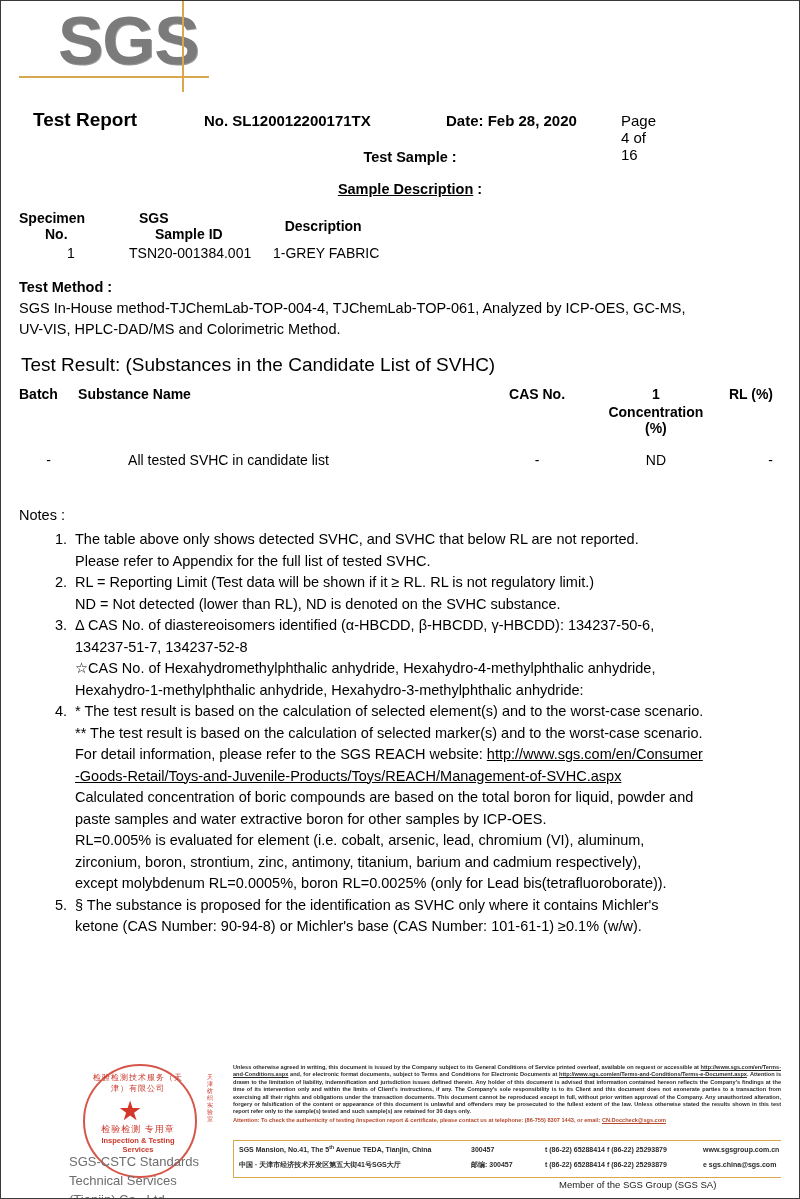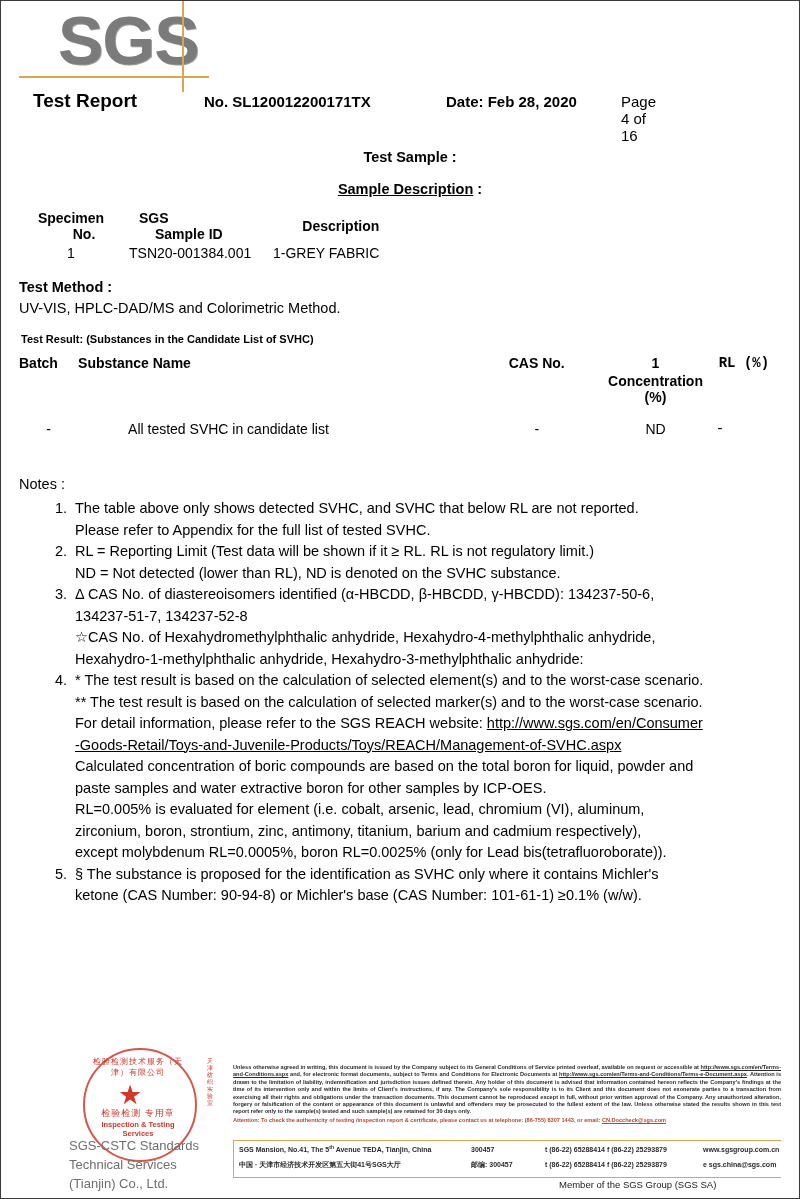--- a/index.html
+++ b/index.html
@@ -47,21 +47,21 @@
   .rule-v {
     position: absolute;
     left: 181px; top: 0px;
     width: 2px; height: 91px;
     background: #d9a84e;
   }
 
   
   .title-row {
     position: absolute;
-    left: 0; top: 89px;
+    left: 0; top: 108px;
     width: 652px;
     height: 30px;
   }
   .title-row .doc-title {
     position: absolute;
     left: 32px; top: 0;
     font-size: 19px;
     font-weight: bold;
   }
   .title-row .report-no {
@@ -106,64 +106,64 @@
     margin-top: 13px;
     border-collapse: collapse;
     font-size: 14px;
   }
   .sample-table th {
     font-weight: bold;
     text-align: left;
     padding: 0 0 1px 0;
     white-space: pre;
   }
-  .sample-table th.c-spec { width: 104px; text-align: center; }
+  .sample-table th.c-spec { width: 104px; }
   .sample-table th.c-sid  { width: 128px; text-align: left; padding-left: 16px;}
-  .sample-table th.c-desc { text-align: right; }
+  .sample-table th.c-desc { text-align: center; }
   .sample-table td {
     padding: 2px 0 0 0;
     white-space: nowrap;
   }
   .sample-table td.v-spec { text-align: center; width: 104px; }
   .sample-table td.v-sid  { text-align: left; padding-left: 6px; }
   .sample-table td.v-desc { text-align: left; padding-left: 6px;}
   .hdr2 { display: block; padding-left: 26px; }
   .hdr2b { display: block; padding-left: 16px; }
 
   
   .method-block {
     margin: 16px 0 0 18px;
     font-size: 14.5px;
     line-height: 21px;
   }
   .method-block .ttl { font-weight: bold; }
 
   .result-title {
     margin: 14px 0 0 20px;
-    font-size: 11px;
-    font-weight: bold;
+    font-size: 19px;
+    font-weight: normal;
   }
 
   
   .result-table {
     margin: 10px 0 0 18px;
     width: 760px;
     border-collapse: collapse;
     font-size: 14px;
   }
   .result-table th {
     font-weight: bold;
     padding: 0;
     vertical-align: top;
   }
   .rt-batch { width: 60px; text-align: left; }
   .rt-name  { width: 390px; text-align: left; margin-left: 24px; }
   .rt-cas   { width: 130px; text-align: center; }
   .rt-conc  { width: 120px; text-align: center; }
-  .rt-rl    { width: 62px;  padding-right: 6px !important; font-family: Liberation Mono, monospace;}
+  .rt-rl    { width: 62px;  text-align: right; padding-right: 6px !important;}
   .result-table .sub {
     font-weight: bold;
     padding-top: 2px;
   }
   .result-table td {
     padding-top: 16px;
     font-size: 14px;
   }
   .result-table td.rt-batch { text-align: center; }
   .result-table td.rt-name  { padding-left: 50px; }
@@ -192,21 +192,21 @@
   }
 
   
   .footer {
     position: absolute;
     left: 0; top: 1035px;
     width: 800px; height: 164px;
   }
   .seal {
     position: absolute;
-    left: 68px; top: 4px;
+    left: 68px; top: 20px;
     width: 150px; height: 122px;
   }
   .seal-circle {
     position: absolute;
     left: 14px; top: 8px;
     width: 110px; height: 110px;
     border: 2.5px solid #cf3a2a;
     border-radius: 50%;
     opacity: 0.85;
   }
@@ -358,20 +358,21 @@
         <tr>
           <td class="v-spec">1</td>
           <td class="v-sid">TSN20-001384.001</td>
           <td class="v-desc">1-GREY FABRIC</td>
         </tr>
       </tbody>
     </table>
 
     <div class="method-block">
       <div class="ttl">Test Method :</div>
+      <div>SGS In-House method-TJChemLab-TOP-004-4, TJChemLab-TOP-061, Analyzed by ICP-OES, GC-MS,</div>
       <div>UV-VIS, HPLC-DAD/MS and Colorimetric Method.</div>
     </div>
 
     <div class="result-title">Test Result: (Substances in the Candidate List of SVHC)</div>
 
     <table class="result-table">
       <thead>
         <tr>
           <th class="rt-batch">Batch</th>
           <th class="rt-name">Substance Name</th>

